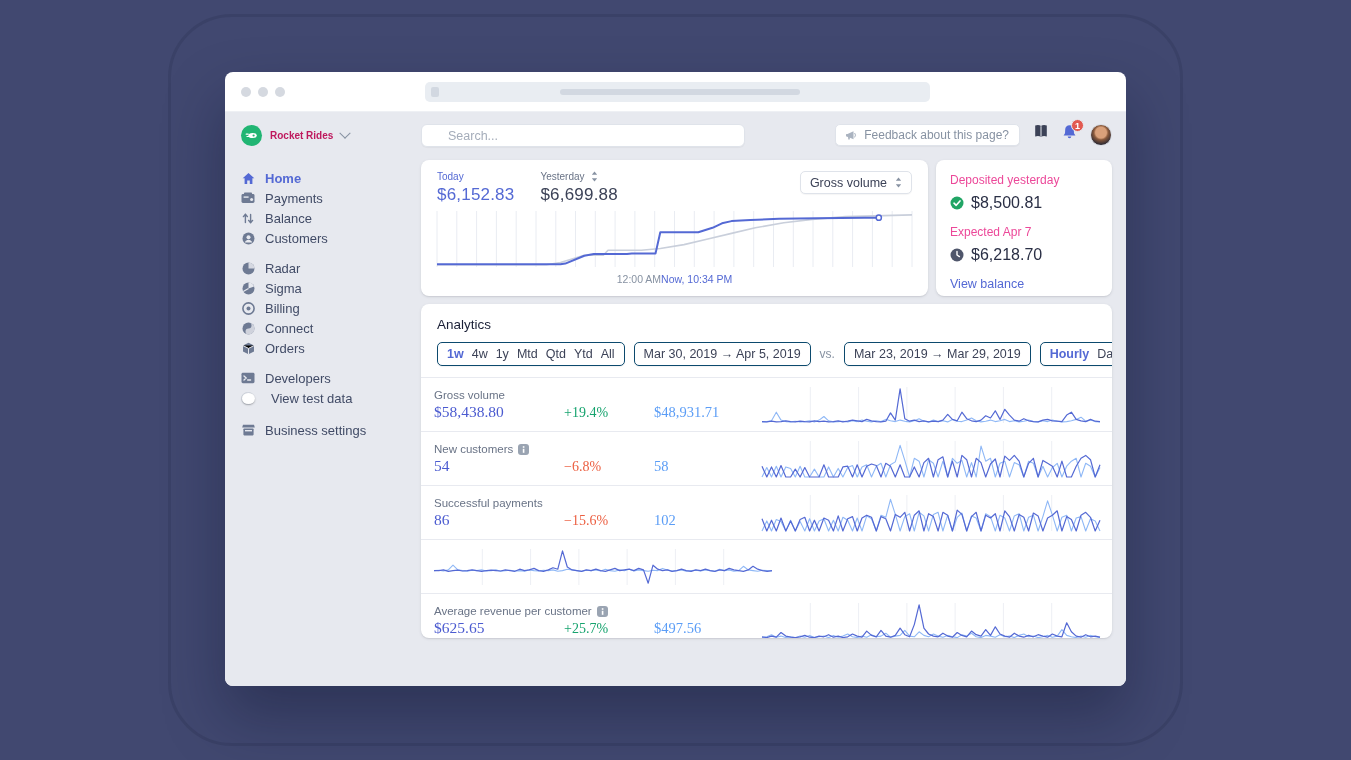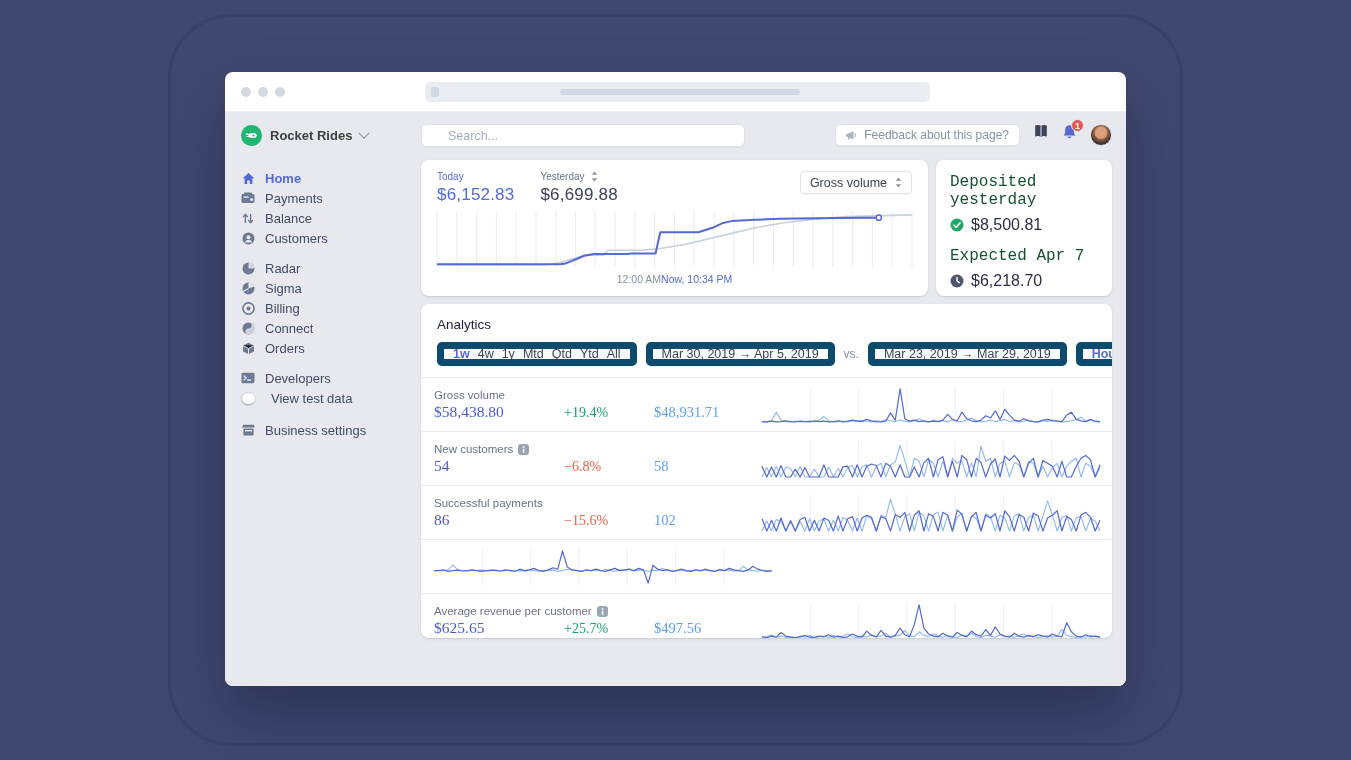--- a/index.html
+++ b/index.html
@@ -22,21 +22,21 @@
   .urlbar .txt { position:absolute; left:135px; top:7px; width:240px; height:6px; background:#d2d8e1; border-radius:3px; }
 
   
   .app { position:absolute; top:40px; left:0; right:0; bottom:0; background:#e7e9ef;
          border-radius:0 0 8px 8px; overflow:hidden; }
 
   
   .sidebar { position:absolute; left:0; top:0; width:196px; bottom:0; padding:13px 0 0 16px; }
   .acct { display:flex; align-items:center; gap:8px; cursor:pointer; margin-bottom:22px; }
   .acct-logo { width:21px; height:21px; border-radius:50%; background:#21b573; display:flex; align-items:center; justify-content:center; }
-  .acct-name { font-size:13px; font-weight:700; color:#404040; }
+  .acct-name { font-size:10px; font-weight:700; color:#be185d; }
   .chev { width:8px; height:8px; border-right:1.6px solid #8792a2; border-bottom:1.6px solid #8792a2;
           transform:rotate(45deg) translate(-2px,-2px); }
   .nav-item { display:flex; align-items:center; gap:10px; height:20px; font-size:13px; color:#414b66; cursor:pointer; }
   .nav-item .nicon { width:14px; display:flex; justify-content:center; }
   .nav-item .nicon svg { display:block; }
   .nav-item.active { color:#5469d4; font-weight:700; }
   .nav-gap { height:10px; }
   .toggle { width:22px; height:13px; border-radius:7px; background:#e0e3ea; border:1px solid #cfd4dd; position:relative; }
   .toggle .knob { position:absolute; left:0; top:0; width:13px; height:11px; border-radius:50%; background:#fff; box-shadow:0 1px 2px rgba(0,0,0,.25); }
 
@@ -71,28 +71,28 @@
   .ch-value { font-size:17px; margin-top:3px; color:#3c4257; letter-spacing:.2px; }
   .ch-value.today { color:#5469d4; }
   .metric-select { margin-left:auto; display:flex; align-items:center; gap:8px; background:#fff;
                    border:1px solid #dfe3ea; border-radius:5px; height:23px; padding:0 9px;
                    font-size:12.5px; color:#3c4257; cursor:pointer; box-shadow:0 1px 1px rgba(0,0,0,.04); }
   .chart-area { margin-top:6px; }
   .chart-foot { display:flex; justify-content:center; font-size:10.5px; color:#8792a2; margin-top:2px; }
   .chart-foot .now { color:#5469d4; }
 
   .deposit-card { width:176px; padding:13px 14px; }
-  .dep-title { font-size:16px; color:#14532d; margin-bottom:7px;font-family:Liberation Mono, monospace; }
+  .dep-title { font-size:12px; color:#ec4899; margin-bottom:7px; }
   .dep-row { display:flex; align-items:center; gap:7px; font-size:16px; color:#2a2f45; margin-bottom:13px; }
   .dep-link { font-size:12.5px; color:#5469d4; cursor:pointer; margin-top:3px; }
 
   .analytics { position:absolute; top:192px; left:0; right:0; height:334px; overflow:hidden; }
   .an-title { font-size:13.5px; font-weight:500; color:#1a1f36; padding:13px 16px 0; }
   .an-filters { display:flex; align-items:center; gap:9px; padding:10px 16px 11px; }
-  .pill-btn { display:flex; align-items:center; gap:8px; background:#fff; border:7px solid #0c4a6e;
+  .pill-btn { display:flex; align-items:center; gap:8px; background:#fff; border:1px solid #0c4a6e;
               border-radius:5px; height:24px; padding:0 9px; font-size:12.5px; color:#3c4257;
               cursor:pointer; box-shadow:0 1px 1px rgba(0,0,0,.05); white-space:nowrap; }
   .pill-btn .opt.active { color:#5469d4; font-weight:700; }
   .vs { font-size:12px; color:#8792a2; }
 
   .metric-row { border-top:1px solid #e8eaf0; padding:7px 12px 6px 13px; display:flex; align-items:center; cursor:pointer; }
   .mr-left { width:332px; }
   .mr-label { font-size:11.5px; color:#697386; display:flex; align-items:center; gap:5px; }
   .mr-vals { display:flex; align-items:baseline; margin-top:2px;font-family:Liberation Serif, serif; }
   .mr-value { width:130px; font-size:15.5px; color:#4b5bd0; }

